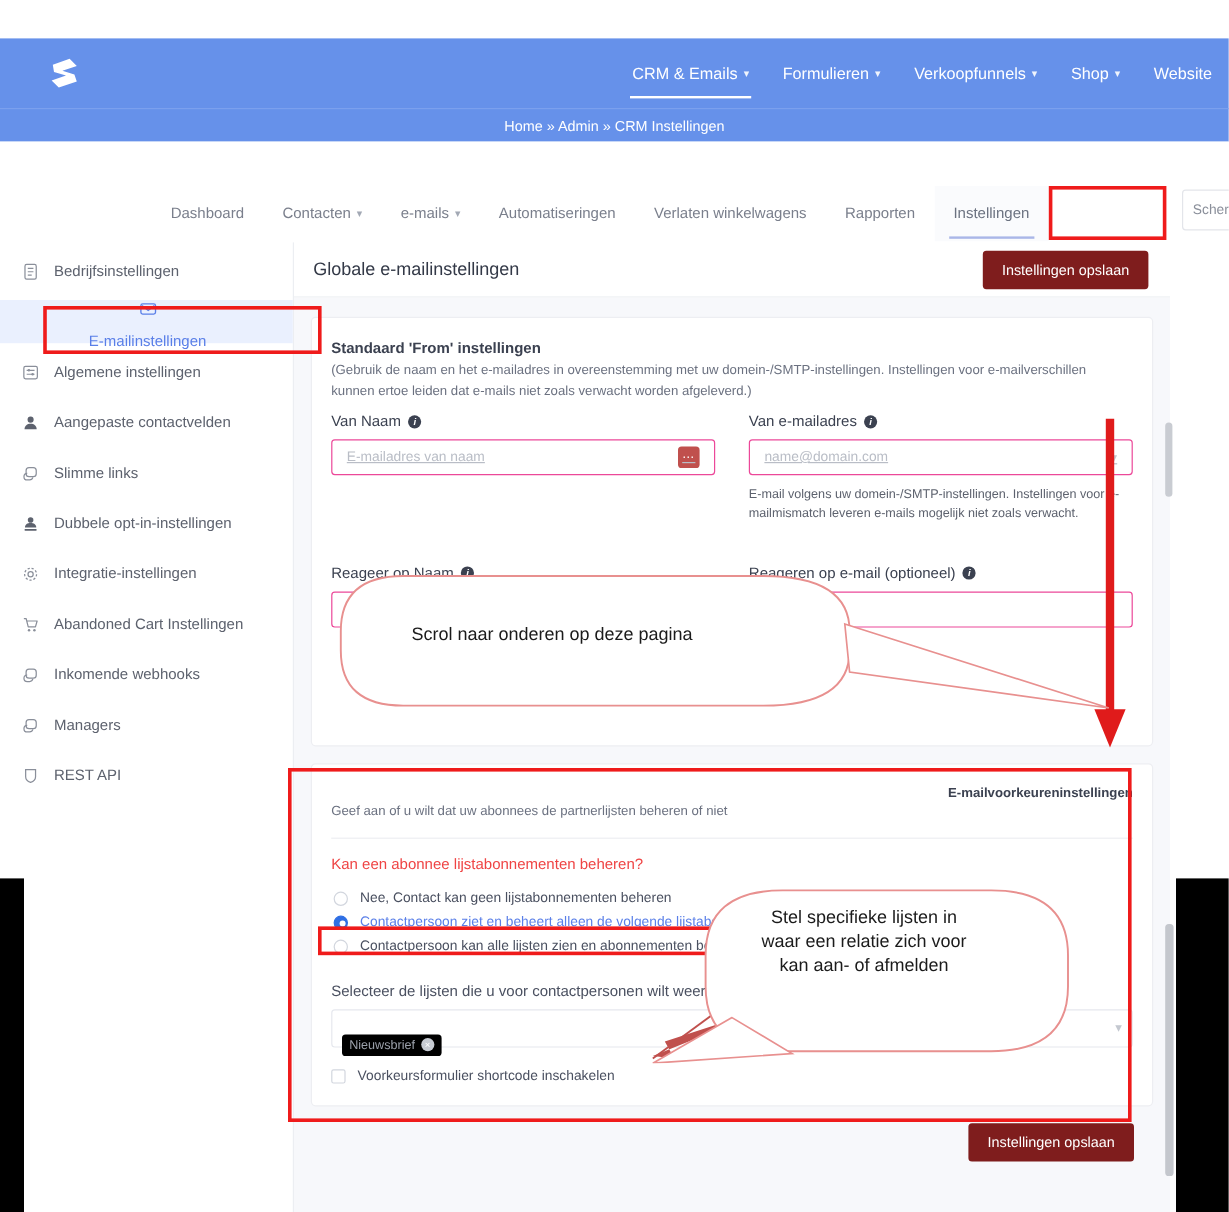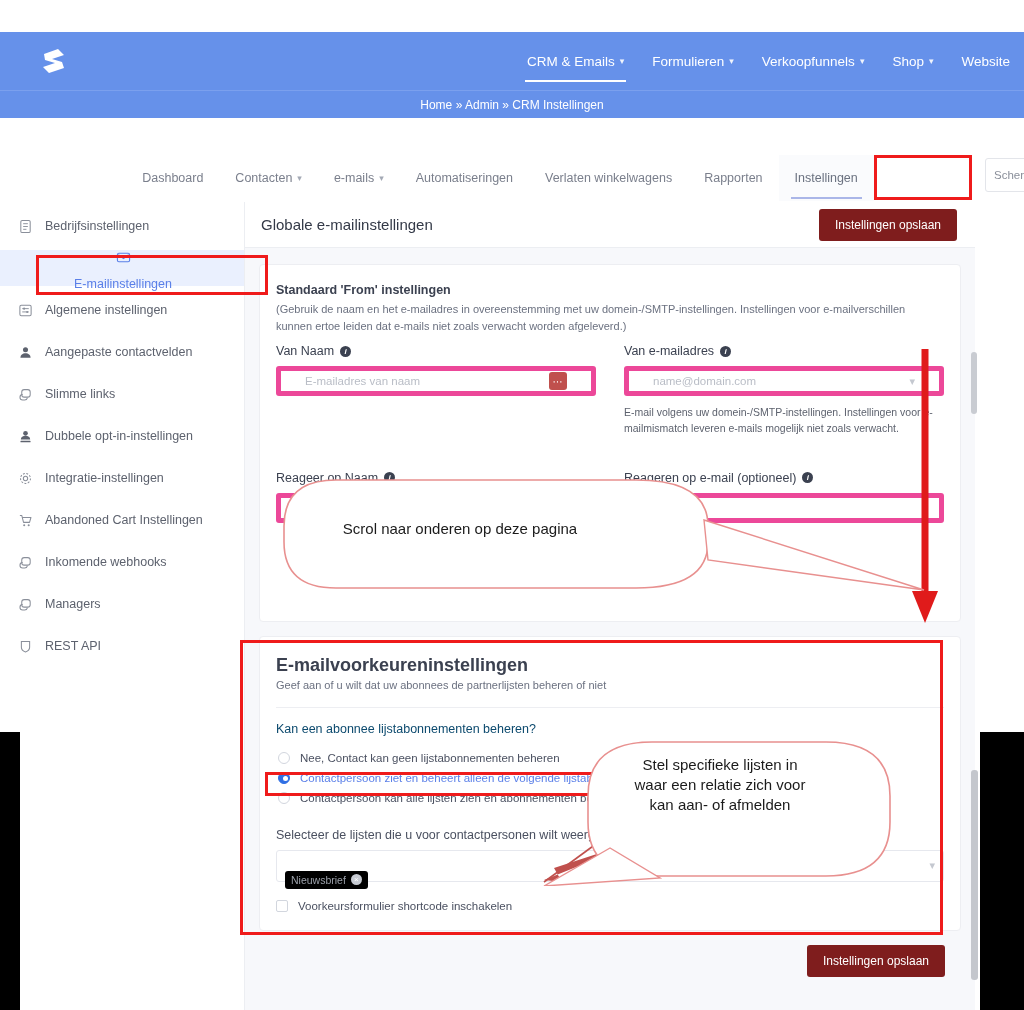--- a/index.html
+++ b/index.html
@@ -121,39 +121,39 @@
   .fld-label {
     font-size:12.5px; color:#3b4150; margin-bottom:8px;
     display:flex; align-items:center; gap:6px;
   }
   .info-dot {
     width:11px; height:11px; border-radius:50%; background:#3b4150;
     color:#fff; font-size:8px; line-height:11px; text-align:center;
     font-style:italic; font-weight:bold;
   }
   .input {
-    height:30px; border:5px solid #ec4899; border-radius:3px;
+    height:30px; border:1px solid #ec4899; border-radius:3px;
     background:#ffffff; display:flex; align-items:center;
-    padding:0 24px; font-size:11.5px; color:#b9bdc6; position:relative;
+    padding:0 12px; font-size:11.5px; color:#b9bdc6; position:relative;text-decoration:underline;
   }
   .input .grow { flex:1 1 auto; }
   .red-sq {
     width:18px; height:18px; background:#c0504d; border-radius:3px;
     color:#fff; font-size:10px; display:flex; align-items:center;
     justify-content:center; letter-spacing:1px; cursor:pointer;
   }
   .chev { color:#c4c8d0; font-size:11px; }
   .hint { font-size:10.5px; color:#5d626e; line-height:1.55; margin-top:8px; }
 
   
   .prefs-wrap { margin-top:14px; }
-  .sec-title { font-size:18px; font-weight:bold; color:#3b4150; }
+  .sec-title { font-size:11px; font-weight:bold; color:#3b4150;text-align:right; }
   .sec-sub { font-size:11px; color:#6b7180; margin-top:3px; }
   .divider { height:1px; background:#edeef2; margin:16px 0 14px; }
-  .q-label { font-size:12.5px; color:#0c4a6e; margin-bottom:12px; }
+  .q-label { font-size:12.5px; color:#ef4444; margin-bottom:12px; }
   .radio-row {
     display:flex; align-items:center; gap:10px;
     font-size:11.5px; color:#4a5060; padding:4px 0 4px 2px; cursor:pointer;
   }
   .radio {
     width:12px; height:12px; border-radius:50%; border:1px solid #d2d6de;
     background:#fff; flex:0 0 12px; position:relative;
   }
   .radio.on { border-color:#2f6fe4; background:#2f6fe4; }
   .radio.on::after {

